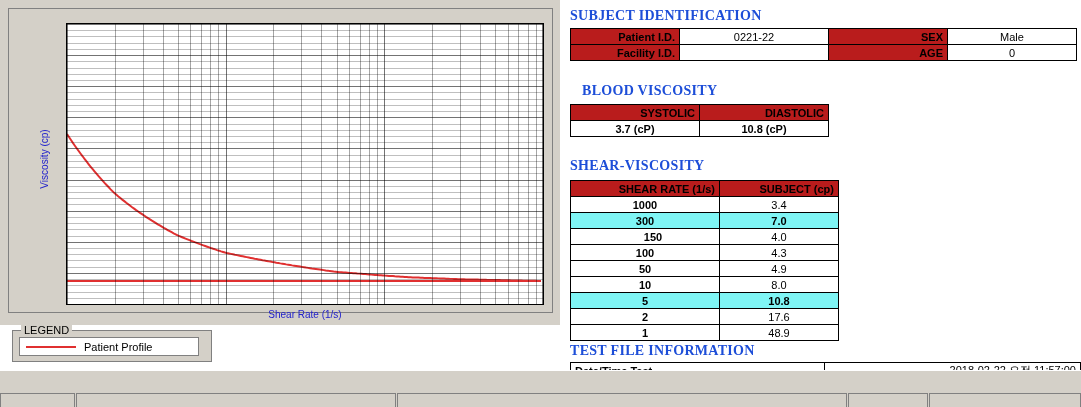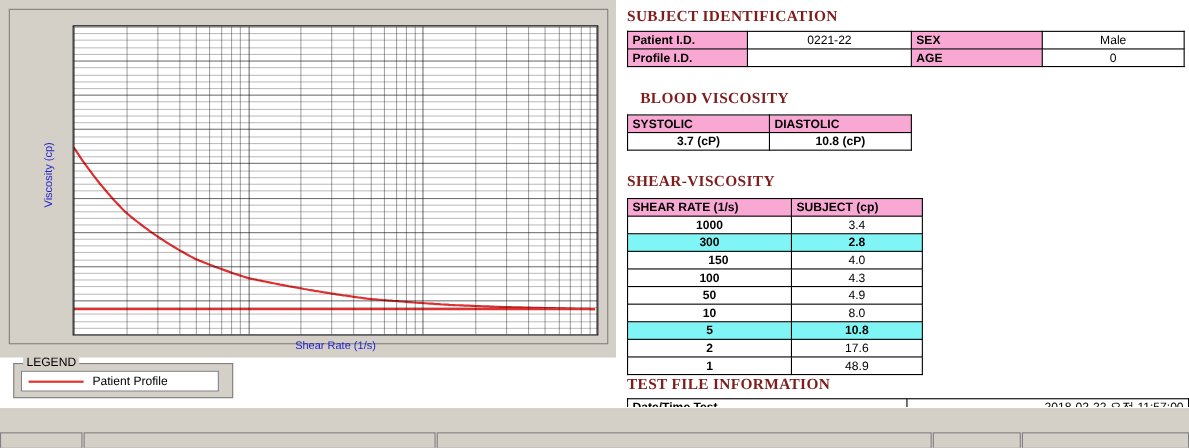--- a/index.html
+++ b/index.html
@@ -70,32 +70,32 @@
     position:absolute;top:22px;height:15px;
     border:1px solid #808080;border-top-color:#808080;
     box-sizing:border-box;background:#d4d0c8;
   }
   
   #report{
     position:absolute;left:570px;top:0;width:511px;height:407px;
     background:#fff;
   }
   .section-title{
-    color:#7f1d1d;font-weight:bold;font-size:14px;
+    color:#1d4ed8;font-weight:bold;font-size:14px;
     font-family:"Liberation Serif", serif;
     letter-spacing:.3px;
   }
   table{border-collapse:collapse;}
   td{
     border:1px solid #000;
     font-size:11px;
     height:15px;
     padding:0 4px;
   }
-  .hdr{background:#f9a8d4;font-weight:bold;text-align:left;}
+  .hdr{background:#b91c1c;font-weight:bold;text-align:right;}
   .val{text-align:center;background:#fff;}
   .val-left{text-align:left;background:#fff;}
   .val-right{text-align:right;background:#fff;}
   .hl{background:#7ff5f5;font-weight:bold;}
   #subject-title{position:absolute;left:0;top:8px;}
   #subject-table{position:absolute;left:0;top:28px;}
   #viscosity-title{position:absolute;left:12px;top:83px;text-align:right;}
   #viscosity-table{position:absolute;left:0;top:104px;}
   #shear-title{position:absolute;left:0;top:158px;}
   #shear-table{position:absolute;left:0;top:180px;}
@@ -209,21 +209,21 @@
   <div id="subject-title" class="section-title">SUBJECT IDENTIFICATION</div>
   <table id="subject-table">
     <tbody>
         <tr>
       <td class="hdr" style="width:100px">Patient I.D.</td>
       <td class="val" style="width:140px">0221-22</td>
       <td class="hdr" style="width:110px">SEX</td>
       <td class="val" style="width:120px">Male</td>
     </tr>
     <tr>
-      <td class="hdr">Profile I.D.</td>
+      <td class="hdr">Facility I.D.</td>
       <td class="val"></td>
       <td class="hdr">AGE</td>
       <td class="val">0</td>
     </tr>
   </tbody>
     </table>
 
   <div id="viscosity-title" class="section-title">BLOOD VISCOSITY</div>
   <table id="viscosity-table">
     <tbody>
@@ -246,21 +246,21 @@
         <td class="hdr" style="width:110px">SUBJECT (cp)</td>
       </tr>
     </thead>
     <tbody id="shear-body">
         <tr>
           <td class="val" style="font-weight: bold;">1000</td>
           <td class="val">3.4</td>
         </tr>
         <tr>
           <td class="val hl" style="font-weight: bold;">300</td>
-          <td class="val hl">2.8</td>
+          <td class="val hl">7.0</td>
         </tr>
         <tr>
           <td class="val" style="font-weight: bold; padding-left: 20px;">150</td>
           <td class="val">4.0</td>
         </tr>
         <tr>
           <td class="val" style="font-weight: bold;">100</td>
           <td class="val">4.3</td>
         </tr>
         <tr>

